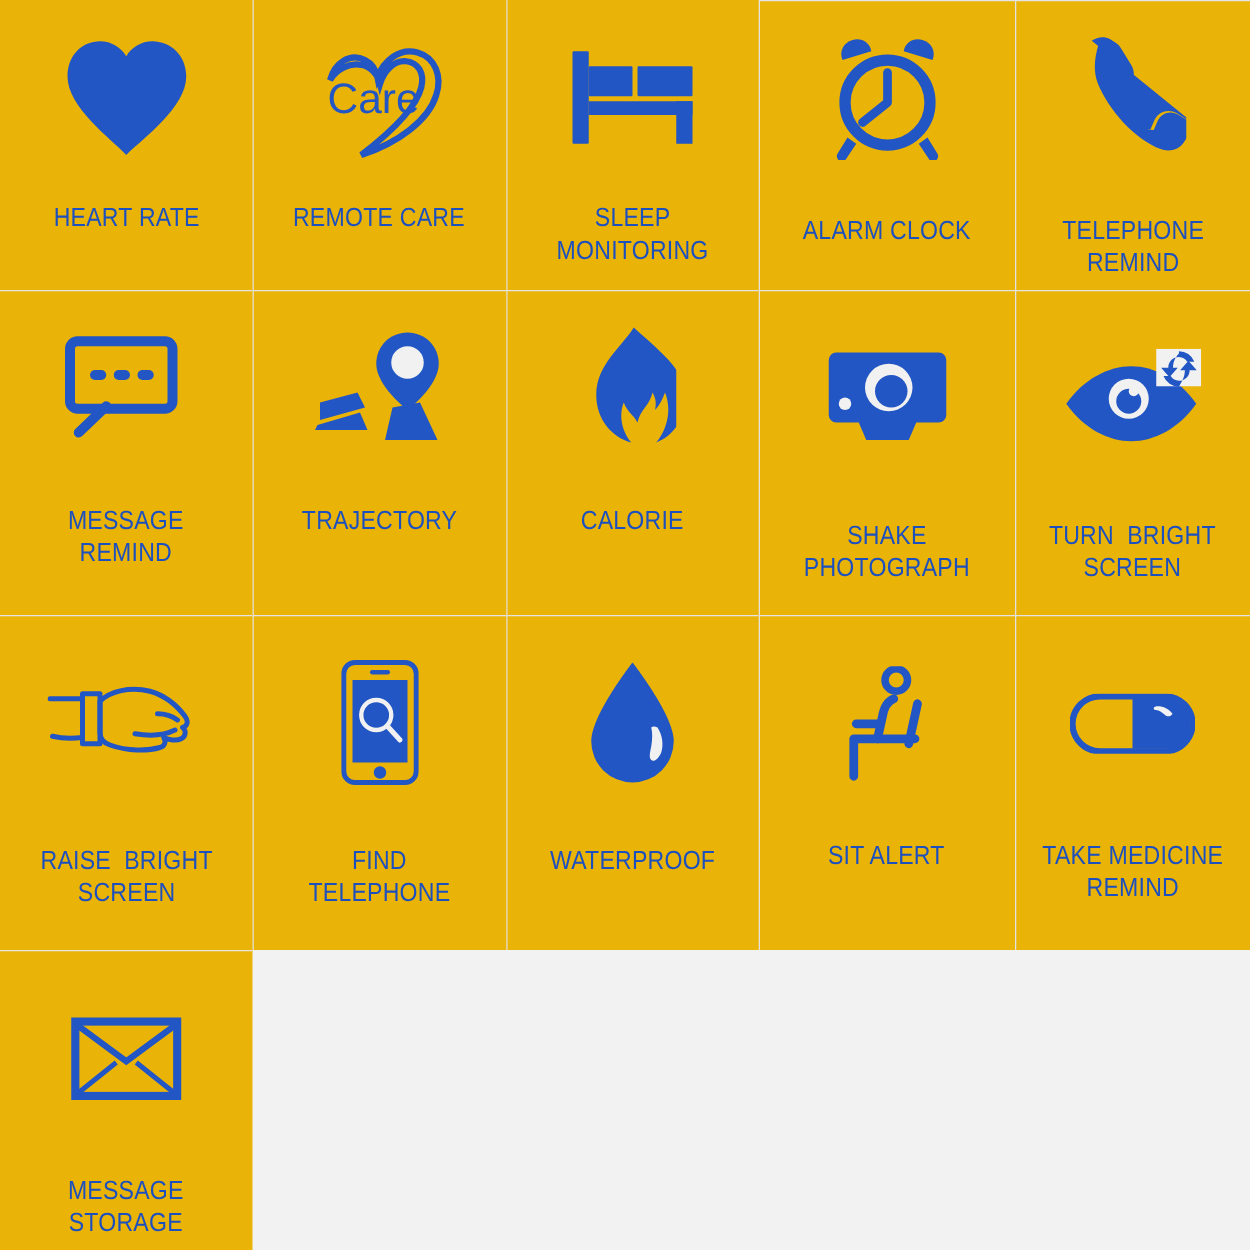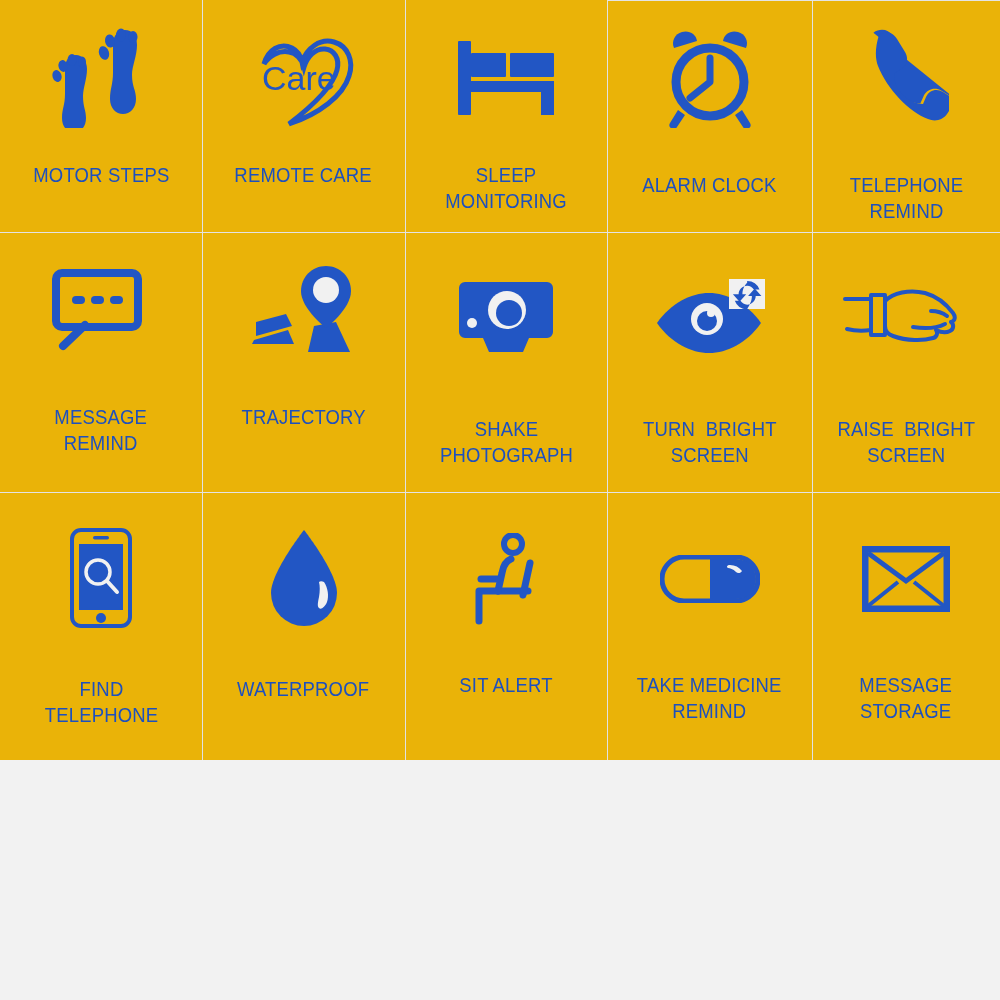--- a/index.html
+++ b/index.html
@@ -61,40 +61,29 @@
   .r3 .icon{height:112px;margin-top:30px;}
   .r3 .label{margin-top:42px;}
   .r4 .icon{height:110px;margin-top:32px;}
   .r4 .label{margin-top:38px;}
 </style>
 </head>
 <body>
 
 <div id="grid">
 
-
   <div class="cell r1">
     <div class="icon">
-      <svg width="104" height="100" viewBox="0 0 104 100">
-        <g fill="#2256c4">
-          <path d="M64 16c0-8 5-14 12-14s12 6 12 15c0 11-5 21-5 30 0 12 4 15 4 24 0 9-6 15-13 15s-13-6-13-15c0-10 3-15 3-26 0-10-0-21-0-29z"></path>
-          <ellipse cx="55" cy="25" rx="5" ry="7" transform="rotate(-18 55 25)"></ellipse>
-          <ellipse cx="61" cy="13" rx="5" ry="6.5" transform="rotate(-10 61 13)"></ellipse>
-          <ellipse cx="72" cy="7" rx="5" ry="6.5"></ellipse>
-          <ellipse cx="84" cy="9" rx="4.5" ry="6"></ellipse>
-          <path d="M16 40c0-8 5-13 11-13s11 6 11 14c0 10-4 19-4 27 0 11 3 14 3 22 0 9-5 14-12 14s-12-5-12-14c0-9 3-13 3-24 0-9 0-18 0-26z"></path>
-          <ellipse cx="8" cy="48" rx="4.5" ry="6" transform="rotate(-18 8 48)"></ellipse>
-          <ellipse cx="14" cy="38" rx="4.5" ry="6" transform="rotate(-12 14 38)"></ellipse>
-          <ellipse cx="23" cy="32" rx="4.5" ry="6"></ellipse>
-          <ellipse cx="33" cy="34" rx="4" ry="5.5"></ellipse>
-        </g>
-      </svg>
-    </div>
-    <div class="label">MOTOR STEPS</div>
-  </div>
+      <svg width="106" height="96" viewBox="0 0 106 96">
+          <path fill="#2256c4" d="M53 94C40 80 6 56 6 31 6 14 18 3 32 3c9 0 17 5 21 12 4-7 12-12 21-12 14 0 27 11 27 28 0 25-34 49-48 63z"></path>
+        </svg>
+    </div>
+    <div class="label">HEART RATE</div>
+  </div>
+
 
 
   <div class="cell r1">
     <div class="icon">
       <svg width="124" height="100" viewBox="0 0 124 100">
         <path fill="none" stroke="#2256c4" stroke-width="5" stroke-linecap="round" d="M22 36c4-14 16-22 28-16 6 3 9 9 10 14 5-14 18-24 32-20 14 4 20 19 15 34-6 20-30 38-60 48 26-20 44-38 48-54 3-12-3-20-12-21-10-1-18 8-21 18-2-8-8-14-15-15-10-2-20 4-25 12z"></path>
         <text x="20" y="62" font-family="Liberation Sans, sans-serif" font-size="34" fill="#2256c4">Care</text>
       </svg>
     </div>
     <div class="label">REMOTE CARE</div>
@@ -169,20 +158,28 @@
           <path d="M2 76l34-10 6 14H0z"></path>
           <path d="M62 62l22-4 14 30H56z"></path>
           <path d="M74 2c14 0 25 11 25 25 0 18-25 37-25 37S49 45 49 27C49 13 60 2 74 2z"></path>
         </g>
         <circle cx="74" cy="26" r="13" fill="#f1f1f1"></circle>
       </svg>
     </div>
     <div class="label">TRAJECTORY</div>
   </div>
 
+  <div class="cell r2 rowline">
+    <div class="icon">
+      <svg width="70" height="100" viewBox="0 0 70 100">
+        <path fill="#2256c4" d="M36 2C26 18 6 32 6 56c0 20 13 34 28 38-8-10-10-22-6-32 3 8 8 10 11 16 2-10 10-14 12-24 3 5 3 9 2 14 4-4 6-9 8-14 5 12 3 28-7 40 14-5 23-19 23-38C77 36 58 22 36 2z"></path>
+      </svg>
+    </div>
+    <div class="label">CALORIE</div>
+  </div>
 
   <div class="cell r3 rowline">
     <div class="icon">
       <svg width="98" height="76" viewBox="0 0 98 76">
         <path fill="#2256c4" d="M8 2h82a6 6 0 0 1 6 6v44a6 6 0 0 1-6 6H72l-6 14H32l-6-14H8a6 6 0 0 1-6-6V8a6 6 0 0 1 6-6z"></path>
         <circle cx="50" cy="30" r="19" fill="#f1f1f1"></circle>
         <circle cx="52" cy="33" r="13" fill="#2256c4"></circle>
         <circle cx="15" cy="43" r="5" fill="#f1f1f1"></circle>
       </svg>
     </div>

